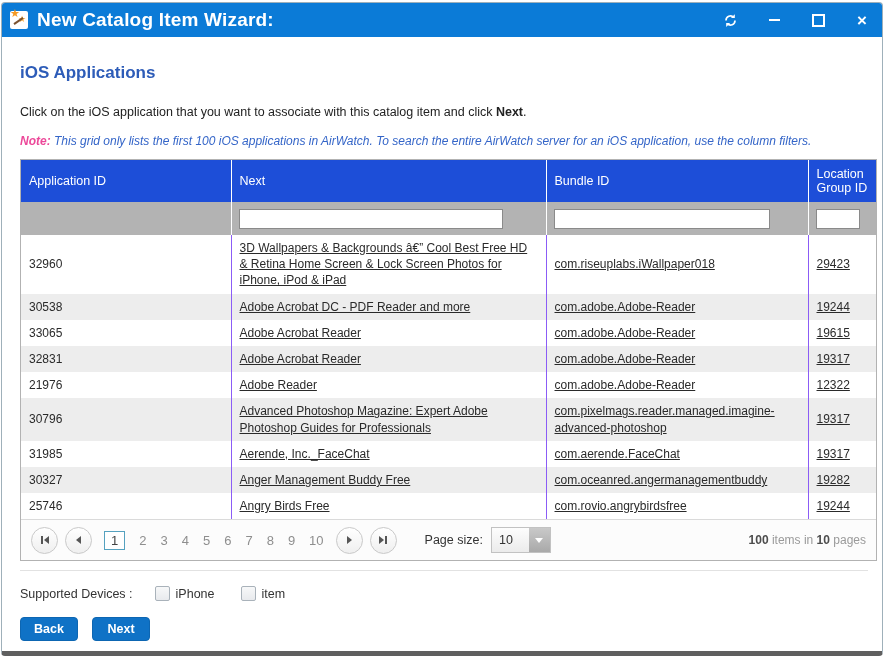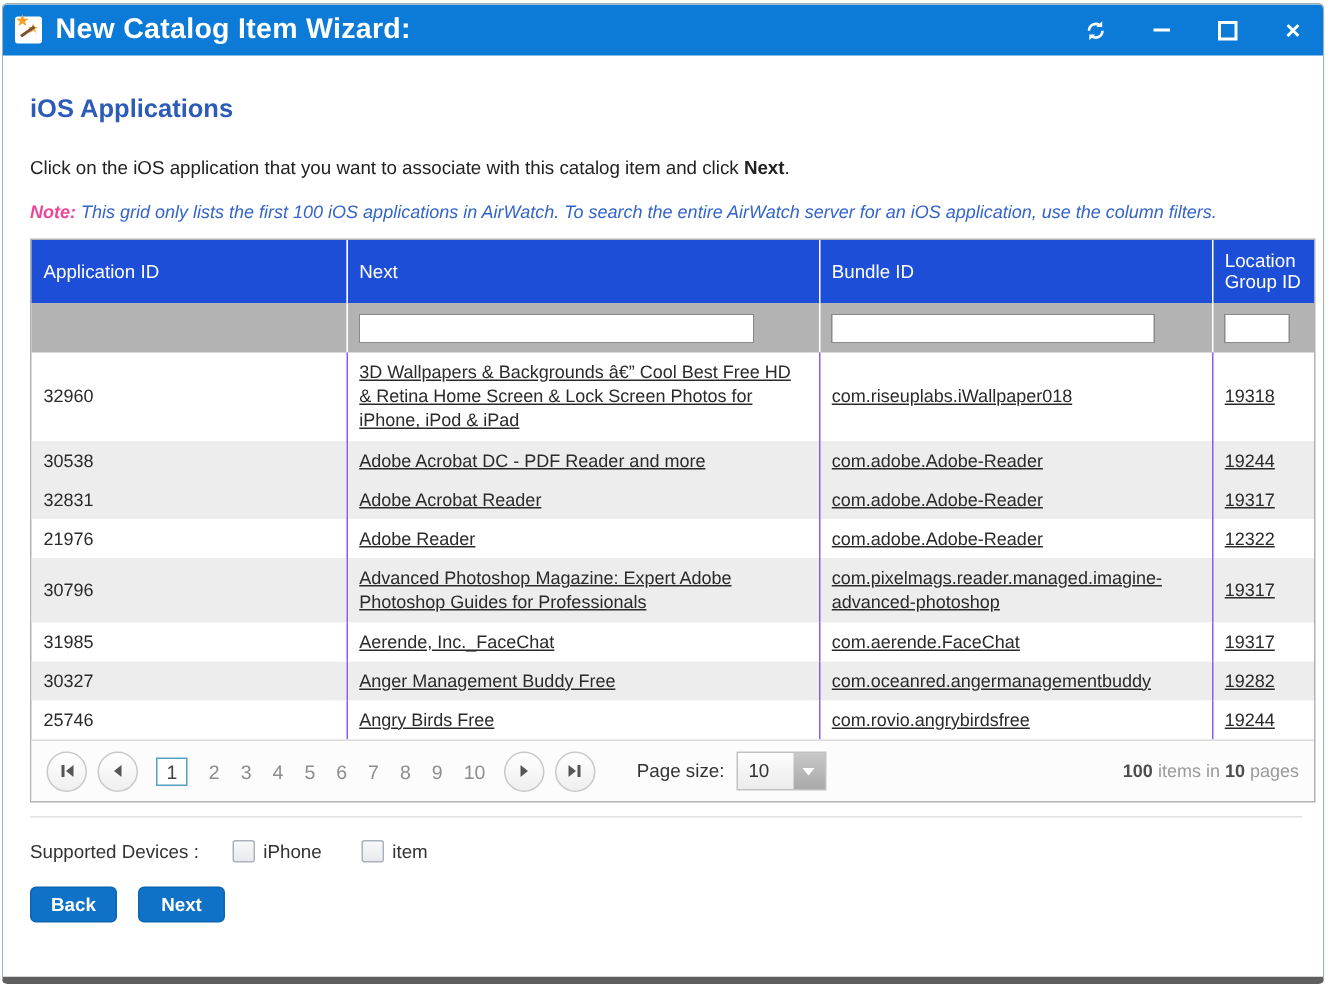--- a/index.html
+++ b/index.html
@@ -142,27 +142,33 @@
             <td><input class="filter-input fi-name" style=""></td>
             <td><input class="filter-input fi-bundle" style=""></td>
             <td><input class="filter-input fi-lgid" style=""></td>
           </tr>
         </thead>
         <tbody class="data">
           <tr>
             <td>32960</td>
             <td>3D Wallpapers &amp; Backgrounds â€” Cool Best Free HD &amp; Retina Home Screen &amp; Lock Screen Photos for iPhone, iPod &amp; iPad</td>
             <td>com.riseuplabs.iWallpaper018</td>
-            <td>19318</td>
+            <td>29423</td>
           </tr>
           <tr class="striped">
             <td>30538</td>
             <td>Adobe Acrobat DC - PDF Reader and more</td>
             <td>com.adobe.Adobe-Reader</td>
             <td>19244</td>
+          </tr>
+          <tr>
+            <td>33065</td>
+            <td>Adobe Acrobat Reader</td>
+            <td>com.adobe.Adobe-Reader</td>
+            <td>19615</td>
           </tr>
           <tr class="striped">
             <td>32831</td>
             <td>Adobe Acrobat Reader</td>
             <td>com.adobe.Adobe-Reader</td>
             <td>19317</td>
           </tr>
           <tr>
             <td>21976</td>
             <td>Adobe Reader</td>

